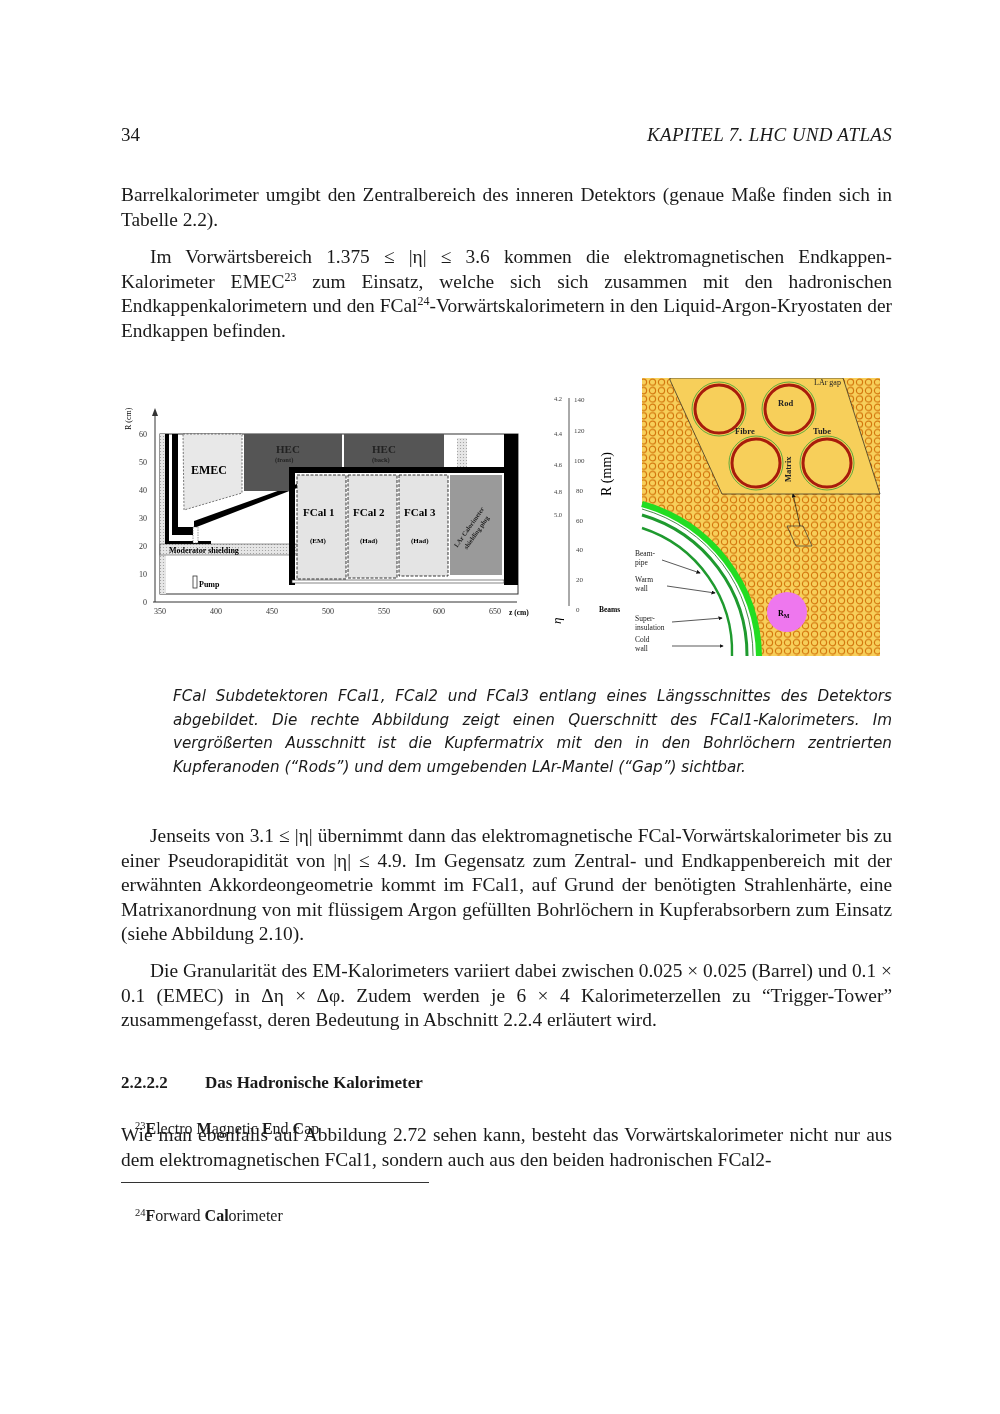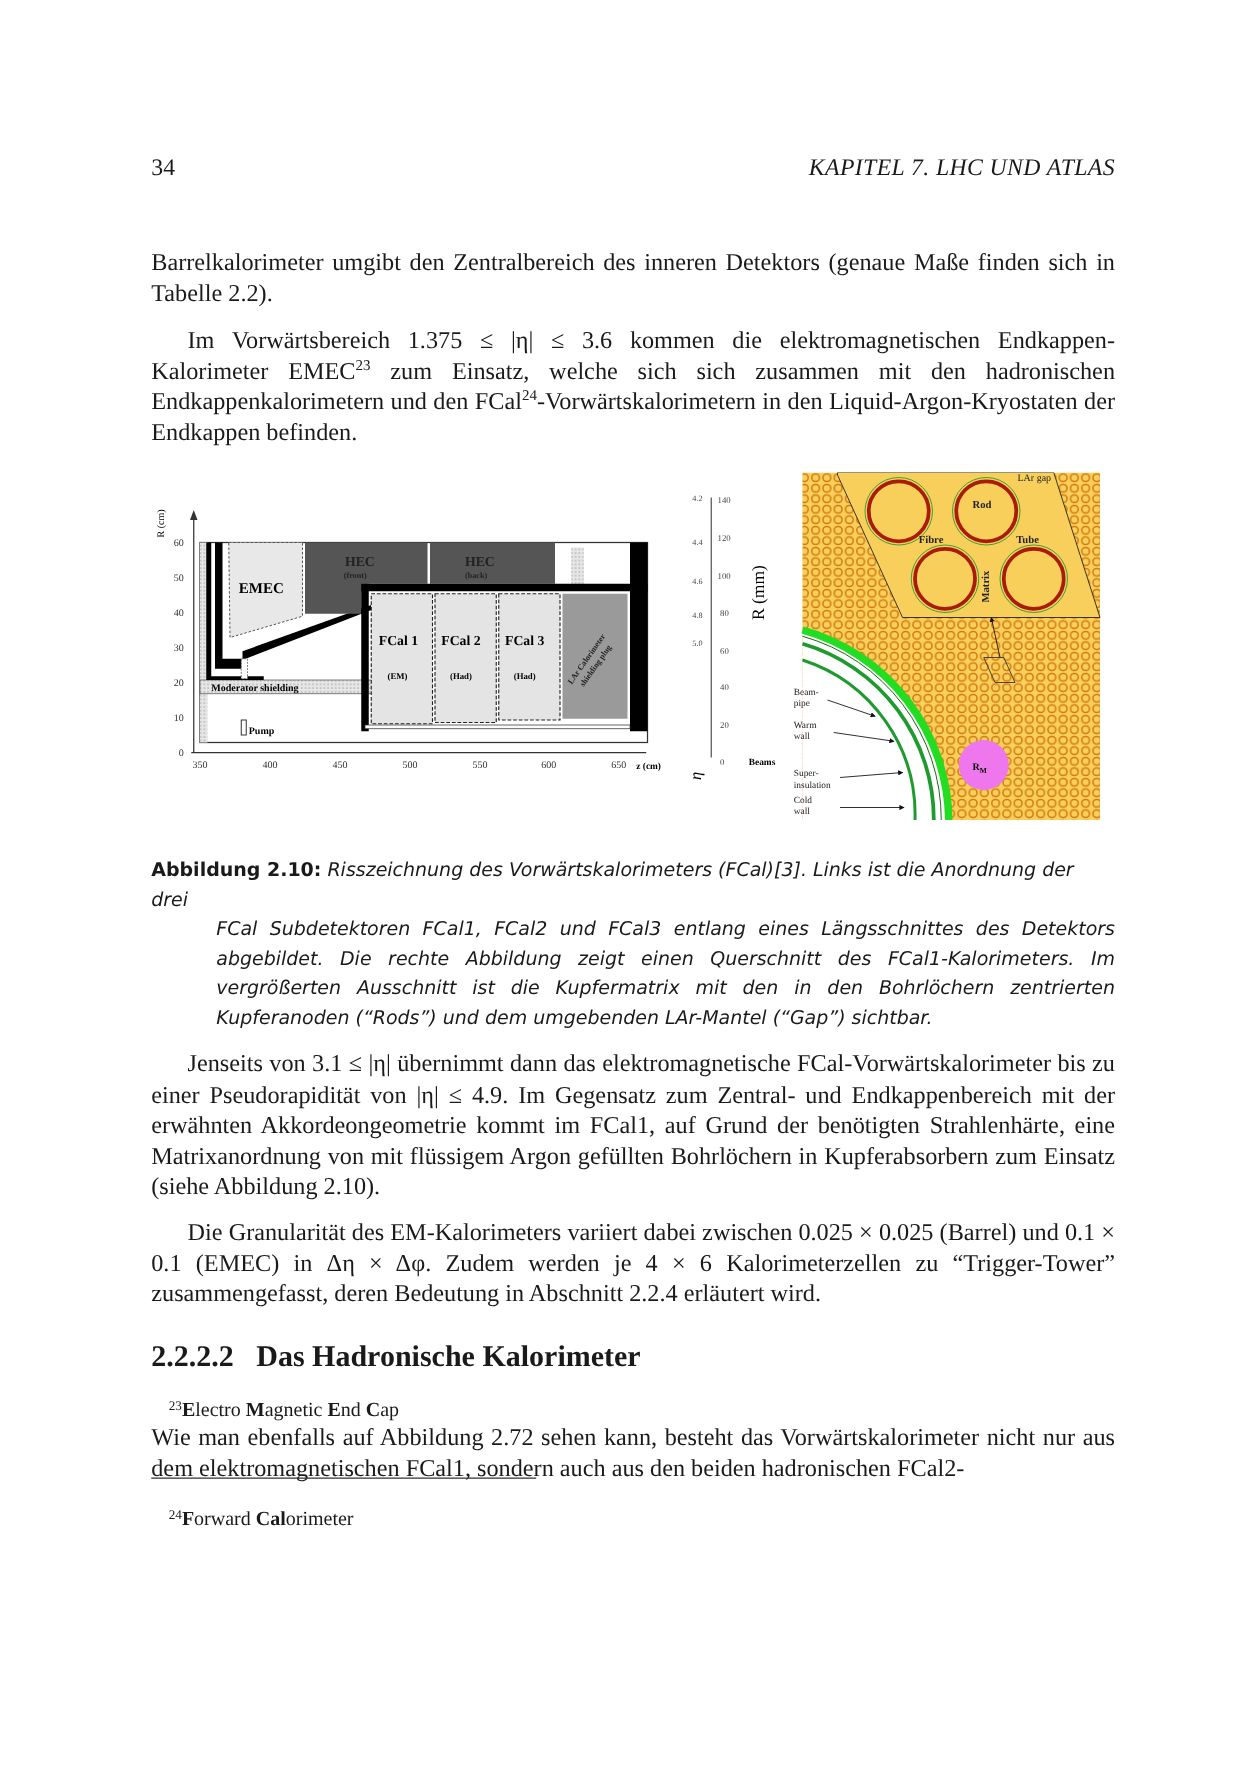--- a/index.html
+++ b/index.html
@@ -3,30 +3,30 @@
 <meta charset="utf-8">
 <style>
   html, body { margin: 0; padding: 0; background: #ffffff; }
   body { width: 1000px; height: 1414px; position: relative; overflow: hidden;
          font-family: "Liberation Serif", "DejaVu Serif", serif; color: #1a1a1a; }
   .header { position: absolute; top: 124px; left: 121px; width: 771px; height: 24px;
             font-size: 19px; }
   .header .pnum { position: absolute; left: 0; top: 0; font-family: Liberation Serif, serif; }
   .header .run { position: absolute; right: 0; top: 0; font-style: italic; letter-spacing: 0.3px; }
   .para { position: absolute; left: 121px; width: 771px; font-size: 19.4px; line-height: 24.5px;
-          text-align: justify; text-align-last: left; margin-top: 16px; }
+          text-align: justify; text-align-last: left; }
   .para.indent { text-indent: 29px; }
   .para sup { font-size: 12px; line-height: 0; vertical-align: 7px; }
   .figure { position: absolute; left: 117px; top: 378px; width: 770px; height: 282px; }
   .caption { position: absolute; left: 121px; top: 685px; width: 771px;
              font-family: "DejaVu Sans", "Liberation Sans", sans-serif; font-size: 15.2px; line-height: 23.5px; }
   .caption .lbl { font-weight: bold; font-style: normal; }
   .caption .first { font-style: italic; }
   .caption .rest { padding-left: 52px; font-style: italic; text-align: justify; text-align-last: left; }
-  .section { position: absolute; left: 121px; top: 1073px; font-size: 24px; font-weight: bold; }
+  .section { position: absolute; left: 121px; top: 1073px; font-size: 17px; font-weight: bold; }
   .section .num { display: inline-block; width: 84px; }
   .fn-rule { position: absolute; left: 121px; top: 1182px; width: 308px; height: 1px; background: #333; }
   .footnote { position: absolute; left: 135px; font-size: 16px; line-height: 20px; }
   .footnote sup { font-size: 10.5px; vertical-align: 5px; line-height: 0; }
   svg text { font-family: "Liberation Serif", "DejaVu Serif", serif; }
 </style>
 </head>
 <body>
 
 <div class="header">
@@ -212,27 +212,26 @@
         <text x="674" y="104" transform="rotate(-90 674 104)">Matrix</text>
       </g>
       <text x="698" y="0" dy="0" font-size="8" fill="#222"></text>
       <text x="697" y="0" font-size="8" fill="#222" transform="translate(0,0)"></text>
       <text x="697" y="1" font-size="8" fill="#222" transform="translate(0,0)" style="dominant-baseline:hanging">LAr gap</text>
     </g>
   </svg>
 </div>
 
 <div class="caption">
-  <div class="first"><span class="lbl">Abbildung 2.10:</span> <span>Risszeichnung des Vorwärtskalorimeters (FCal)[3]. Links ist die Anordnung der drei</span></div>
   <div class="rest">FCal Subdetektoren FCal1, FCal2 und FCal3 entlang eines Längsschnittes des Detektors abgebildet. Die rechte Abbildung zeigt einen Querschnitt des FCal1-Kalorimeters. Im vergrößerten Ausschnitt ist die Kupfermatrix mit den in den Bohrlöchern zentrierten Kupferanoden (“Rods”) und dem umgebenden LAr-Mantel (“Gap”) sichtbar.</div>
 </div>
 
 <div class="para indent" style="top:824px;">Jenseits von 3.1 ≤ |η| übernimmt dann das elektromagnetische FCal-Vorwärtskalorimeter bis zu einer Pseudorapidität von |η| ≤ 4.9. Im Gegensatz zum Zentral- und Endkappenbereich mit der erwähnten Akkordeongeometrie kommt im FCal1, auf Grund der benötigten Strahlenhärte, eine Matrixanordnung von mit flüssigem Argon gefüllten Bohrlöchern in Kupferabsorbern zum Einsatz (siehe Abbildung 2.10).</div>
 
-<div class="para indent" style="top:959px;">Die Granularität des EM-Kalorimeters variiert dabei zwischen 0.025 × 0.025 (Barrel) und 0.1 × 0.1 (EMEC) in Δη × Δφ. Zudem werden je 4 × 6 Kalorimeterzellen zu “Trigger-Tower” zusammengefasst, deren Bedeutung in Abschnitt 2.2.4 erläutert wird.</div>
+<div class="para indent" style="top:959px;">Die Granularität des EM-Kalorimeters variiert dabei zwischen 0.025 × 0.025 (Barrel) und 0.1 × 0.1 (EMEC) in Δη × Δφ. Zudem werden je 6 × 4 Kalorimeterzellen zu “Trigger-Tower” zusammengefasst, deren Bedeutung in Abschnitt 2.2.4 erläutert wird.</div>
 
 <div class="section">
   <span class="num">2.2.2.2</span><span>Das Hadronische Kalorimeter</span>
 </div>
 
 <div class="para" style="top:1123px;">Wie man ebenfalls auf Abbildung 2.72 sehen kann, besteht das Vorwärtskalorimeter nicht nur aus dem elektromagnetischen FCal1, sondern auch aus den beiden hadronischen FCal2-</div>
 
 <div class="fn-rule"></div>
 <div class="footnote" style="top:1119px;">
   <sup>23</sup><b>E</b>lectro <b>M</b>agnetic <b>E</b>nd <b>C</b>ap

